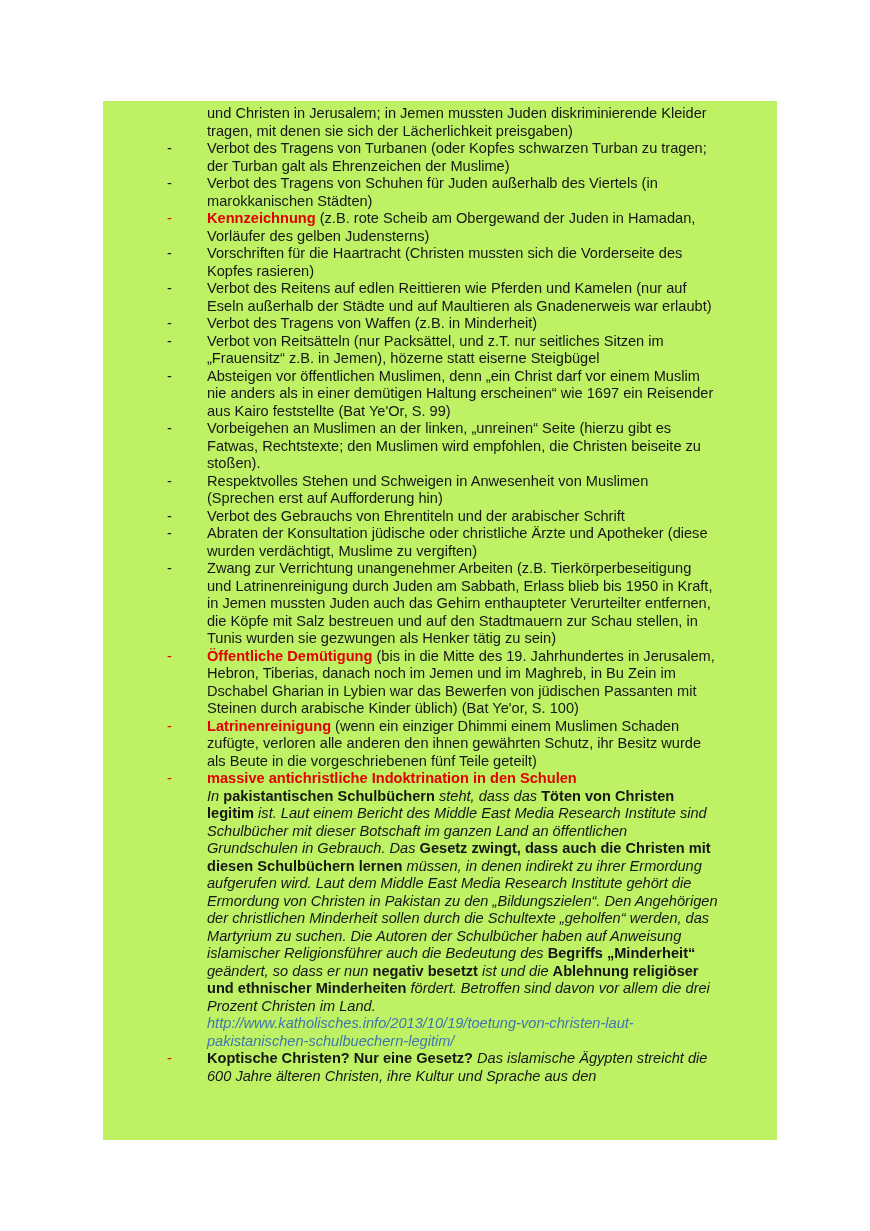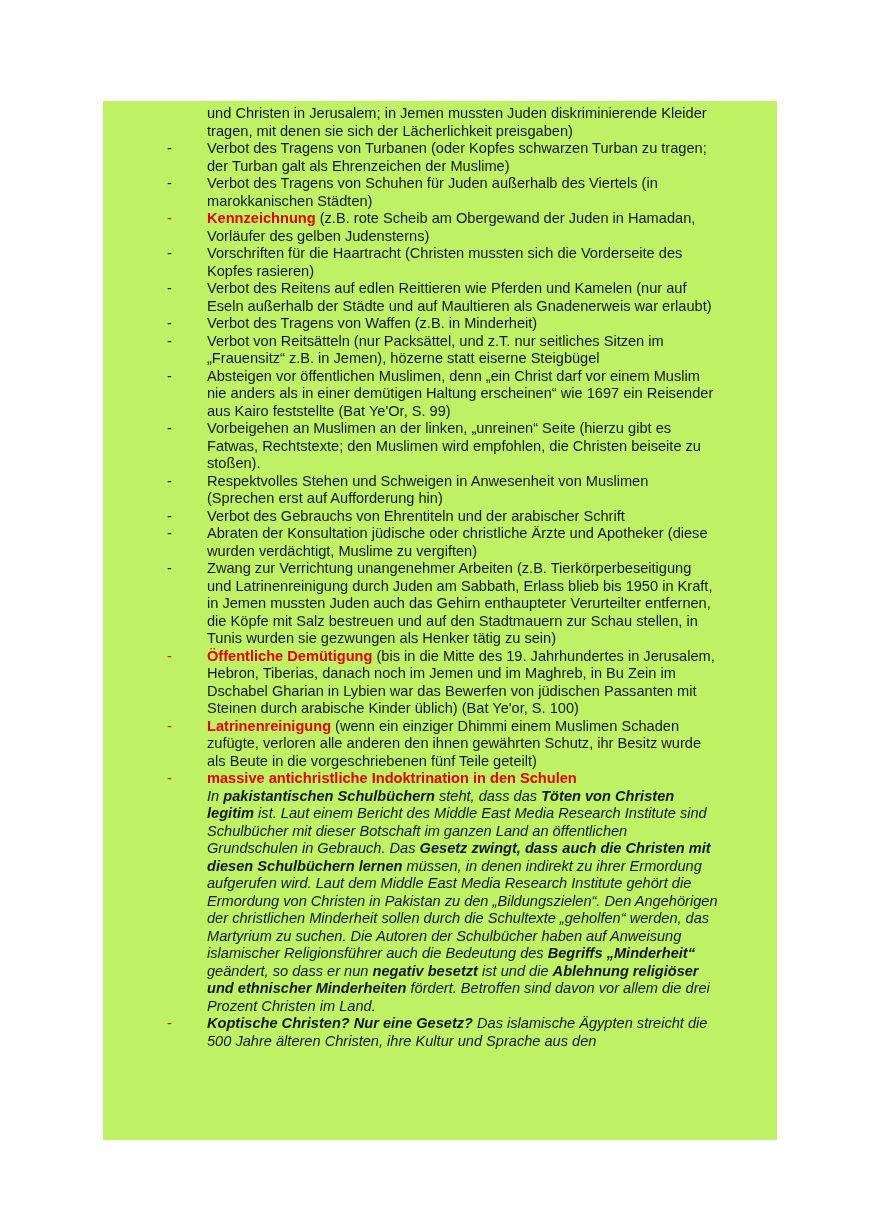--- a/index.html
+++ b/index.html
@@ -27,21 +27,21 @@
   .dash {
     position:absolute;
     left:-40px; top:0;
     color:#161616;
   }
   .dash.rd { color:#e30000; }
   .n  { font-weight:400; }
   .b  { font-weight:400; }
   .r  { font-weight:700; color:#e30000; }
   .i  { font-style:italic; }
-  .bi { font-style:italic; font-weight:700; }
+  .bi { font-weight:700; }
   .a  { font-style:italic; color:#4176ae; text-decoration:none; cursor:pointer; }
 </style>
 </head>
 <body>
 
 <div class="sheet">
   <div class="doc">
       <div class="item"><span class="n">und Christen in Jerusalem; in Jemen mussten Juden diskriminierende Kleider tragen, mit denen sie sich der Lächerlichkeit preisgaben)</span></div>
       <div class="item"><span class="dash">-</span><span class="b">Verbot des Tragens von Turbanen</span><span class="n"> (oder Kopfes schwarzen Turban zu tragen; der Turban galt als Ehrenzeichen der Muslime)</span></div>
       <div class="item"><span class="dash">-</span><span class="b">Verbot des Tragens von Schuhen für Juden außerhalb des Viertels</span><span class="n"> (in marokkanischen Städten)</span></div>
@@ -53,16 +53,17 @@
       <div class="item"><span class="dash">-</span><span class="b">Absteigen vor öffentlichen Muslimen</span><span class="n">, denn „ein Christ darf vor einem Muslim nie anders als in einer </span><span class="b">demütigen Haltung</span><span class="n"> erscheinen“ wie 1697 ein Reisender aus Kairo feststellte (Bat Ye'Or, S. 99)</span></div>
       <div class="item"><span class="dash">-</span><span class="b">Vorbeigehen an Muslimen an der linken, „unreinen“ Seite</span><span class="n"> (hierzu gibt es Fatwas, Rechtstexte; den Muslimen wird empfohlen, die Christen beiseite zu stoßen).</span></div>
       <div class="item"><span class="dash">-</span><span class="b">Respektvolles Stehen und Schweigen in Anwesenheit von Muslimen</span><span class="n"> (Sprechen erst auf Aufforderung hin)</span></div>
       <div class="item"><span class="dash">-</span><span class="b">Verbot des Gebrauchs von Ehrentiteln</span><span class="n"> und der </span><span class="b">arabischer Schrift</span></div>
       <div class="item"><span class="dash">-</span><span class="b">Abraten der Konsultation jüdische oder christliche Ärzte und Apotheker</span><span class="n"> (diese wurden verdächtigt, Muslime zu vergiften)</span></div>
       <div class="item"><span class="dash">-</span><span class="b">Zwang zur Verrichtung unangenehmer Arbeiten</span><span class="n"> (z.B. </span><span class="b">Tierkörperbeseitigung</span><span class="n"> und </span><span class="b">Latrinenreinigung</span><span class="n"> durch Juden am Sabbath, Erlass blieb bis 1950 in Kraft, in Jemen mussten Juden auch das Gehirn enthaupteter Verurteilter entfernen, die Köpfe mit Salz bestreuen und auf den Stadtmauern zur Schau stellen, in Tunis wurden sie gezwungen als </span><span class="b">Henker</span><span class="n"> tätig zu sein)</span></div>
       <div class="item"><span class="dash rd">-</span><span class="r">Öffentliche Demütigung</span><span class="n"> (bis in die Mitte des 19. Jahrhundertes in Jerusalem, Hebron, Tiberias, danach noch im Jemen und im Maghreb, in Bu Zein im Dschabel Gharian in Lybien war das </span><span class="b">Bewerfen von jüdischen Passanten mit Steinen</span><span class="n"> durch arabische Kinder üblich) (Bat Ye'or, S. 100)</span></div>
       <div class="item"><span class="dash rd">-</span><span class="r">Latrinenreinigung</span><span class="n"> (wenn ein einziger Dhimmi einem Muslimen Schaden zufügte, verloren alle anderen den ihnen gewährten Schutz, ihr Besitz wurde als Beute in die vorgeschriebenen fünf Teile geteilt)</span></div>
       <div class="item"><span class="dash rd">-</span><span class="r">massive antichristliche Indoktrination in den Schulen</span></div>
       <div class="item"><span class="i">In </span><span class="bi">pakistantischen Schulbüchern</span><span class="i"> steht, dass das </span><span class="bi">Töten von Christen legitim</span><span class="i"> ist. Laut einem Bericht des Middle East Media Research Institute sind Schulbücher mit dieser Botschaft im ganzen Land an öffentlichen Grundschulen in Gebrauch. Das </span><span class="bi">Gesetz zwingt, dass auch die Christen mit diesen Schulbüchern lernen</span><span class="i"> müssen, in denen indirekt zu ihrer Ermordung aufgerufen wird. Laut dem Middle East Media Research Institute gehört die Ermordung von Christen in Pakistan zu den „Bildungszielen“. Den Angehörigen der christlichen Minderheit sollen durch die Schultexte „geholfen“ werden, das Martyrium zu suchen. Die Autoren der Schulbücher haben auf Anweisung islamischer Religionsführer auch die Bedeutung des </span><span class="bi">Begriffs „Minderheit“</span><span class="i"> geändert, so dass er nun </span><span class="bi">negativ besetzt</span><span class="i"> ist und die </span><span class="bi">Ablehnung religiöser und ethnischer Minderheiten</span><span class="i"> fördert. Betroffen sind davon vor allem die drei Prozent Christen im Land.</span></div>
+      <div class="item"><a class="a" href="#">http://www.katholisches.info/2013/10/19/toetung-von-christen-laut-pakistanischen-schulbuechern-legitim/</a></div>
       <div class="item"><span class="dash rd">-</span></div>
-      <div class="item"><span class="bi">Koptische Christen? Nur eine Gesetz?</span><span class="i"> Das islamische Ägypten streicht die 500 Jahre älteren Christen, ihre Kultur und Sprache aus den</span></div>
+      <div class="item"><span class="bi">Koptische Christen? Nur eine Gesetz?</span><span class="i"> Das islamische Ägypten streicht die 600 Jahre älteren Christen, ihre Kultur und Sprache aus den</span></div>
     </div>
 </div>
 
 </body></html>

